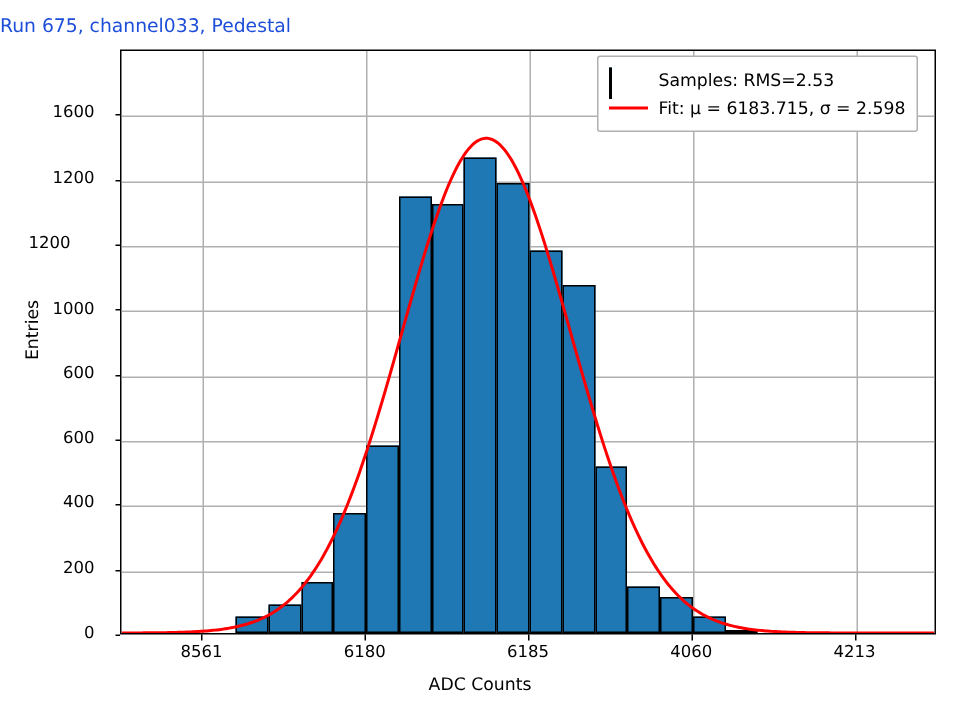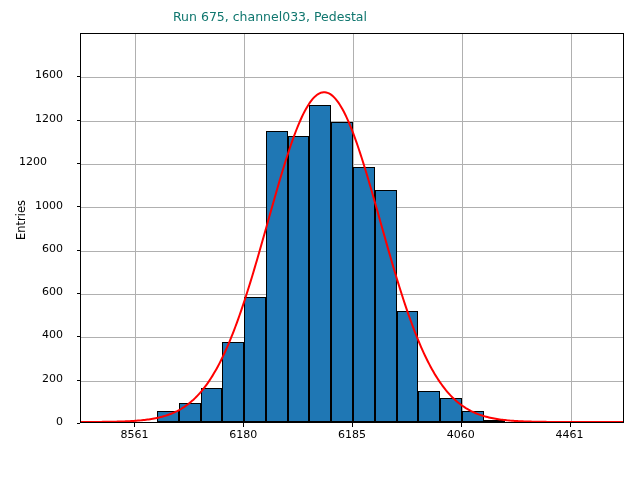--- a/index.html
+++ b/index.html
@@ -5,22 +5,22 @@
   html,body{margin:0;padding:0;}
   body{
     width:640px;height:480px;background:#ffffff;
     font-family:"DejaVu Sans","Liberation Sans",sans-serif;
     overflow:hidden;
   }
   #figure{position:relative;width:640px;height:480px;background:#ffffff;}
 
   
   #title{
-    position:absolute;left:0;top:9px;width:540px;text-align:center;
-    font-size:12.5px;color:#0f766e;
+    position:absolute;left:0;top:9px;width:540px;
+    font-size:12.5px;color:#1d4ed8;
   }
 
   
   #axes{
     position:absolute;left:80px;top:33px;width:544px;height:390px;
     border:1.1px solid #000;box-sizing:border-box;background:#fff;
   }
   #plotarea{position:absolute;inset:0;overflow:hidden;}
 
   .gridline-h{position:absolute;left:0;width:100%;height:1px;background:#b0b0b0;}
@@ -121,37 +121,50 @@
   <div id="ticks-layer">
       <div class="xtick" style="left: 134.4px;"></div>
       <div class="xticklabel" style="left: 134.4px;">8561</div>
       <div class="xtick" style="left: 243.2px;"></div>
       <div class="xticklabel" style="left: 243.2px;">6180</div>
       <div class="xtick" style="left: 352px;"></div>
       <div class="xticklabel" style="left: 352px;">6185</div>
       <div class="xtick" style="left: 460.8px;"></div>
       <div class="xticklabel" style="left: 460.8px;">4060</div>
       <div class="xtick" style="left: 569.6px;"></div>
-      <div class="xticklabel" style="left: 569.6px;">4461</div>
+      <div class="xticklabel" style="left: 569.6px;">4213</div>
       <div class="ytick" style="top: 423px;"></div>
       <div class="yticklabel" style="top: 423px;">0</div>
       <div class="ytick" style="top: 379.667px;"></div>
       <div class="yticklabel" style="top: 379.667px;">200</div>
       <div class="ytick" style="top: 336.333px;"></div>
       <div class="yticklabel" style="top: 336.333px;">400</div>
       <div class="ytick" style="top: 293px;"></div>
       <div class="yticklabel" style="top: 293px;">600</div>
       <div class="ytick" style="top: 249.667px;"></div>
       <div class="yticklabel" style="top: 249.667px;">600</div>
       <div class="ytick" style="top: 206.333px;"></div>
       <div class="yticklabel" style="top: 207px;">1000</div>
       <div class="ytick" style="top: 163px;"></div>
       <div class="yticklabel" style="top: 163px; text-align: center;">1200</div>
       <div class="ytick" style="top: 119.667px;"></div>
       <div class="yticklabel" style="top: 119.667px;">1200</div>
       <div class="ytick" style="top: 76.3333px;"></div>
       <div class="yticklabel" style="top: 76.3333px;">1600</div>
     </div>
 
+  <div id="xlabel">ADC Counts</div>
   <div id="ylabel">Entries</div>
 
+  <div id="legend">
+    <div class="legend-row">
+      <span class="legend-key"><span class="lk-patch"></span></span>
+      <span class="legend-label">Samples: RMS=2.53</span>
+    </div>
+    <div class="legend-row">
+      <span class="legend-key">
+          <span class="lk-line"></span>
+        </span>
+      <span class="legend-label">Fit: μ = 6183.715, σ = 2.598</span>
+    </div>
+  </div>
 
 </div>
 
 </body></html>

